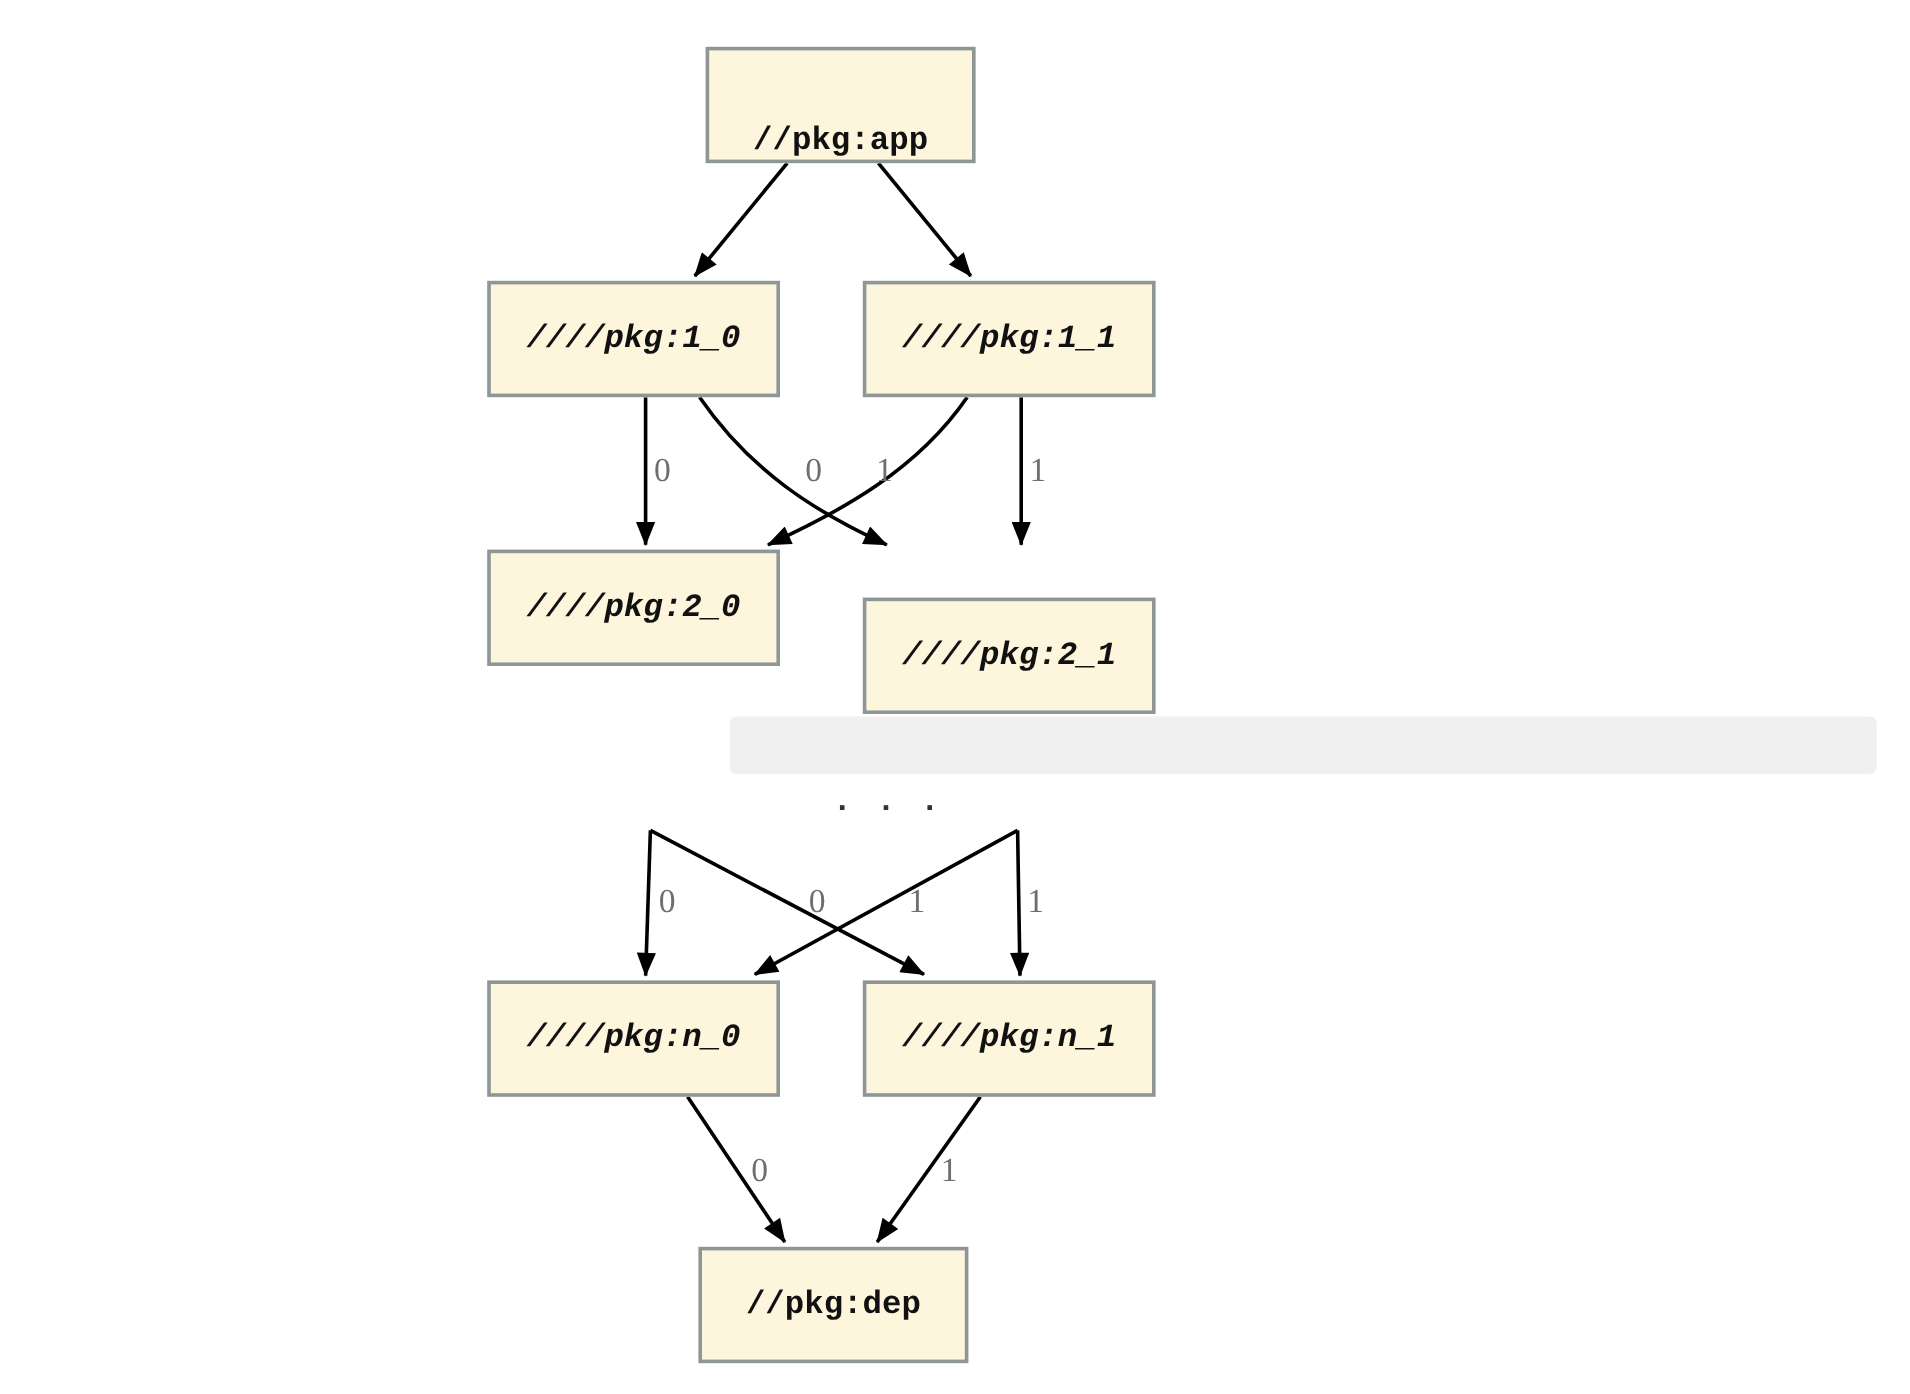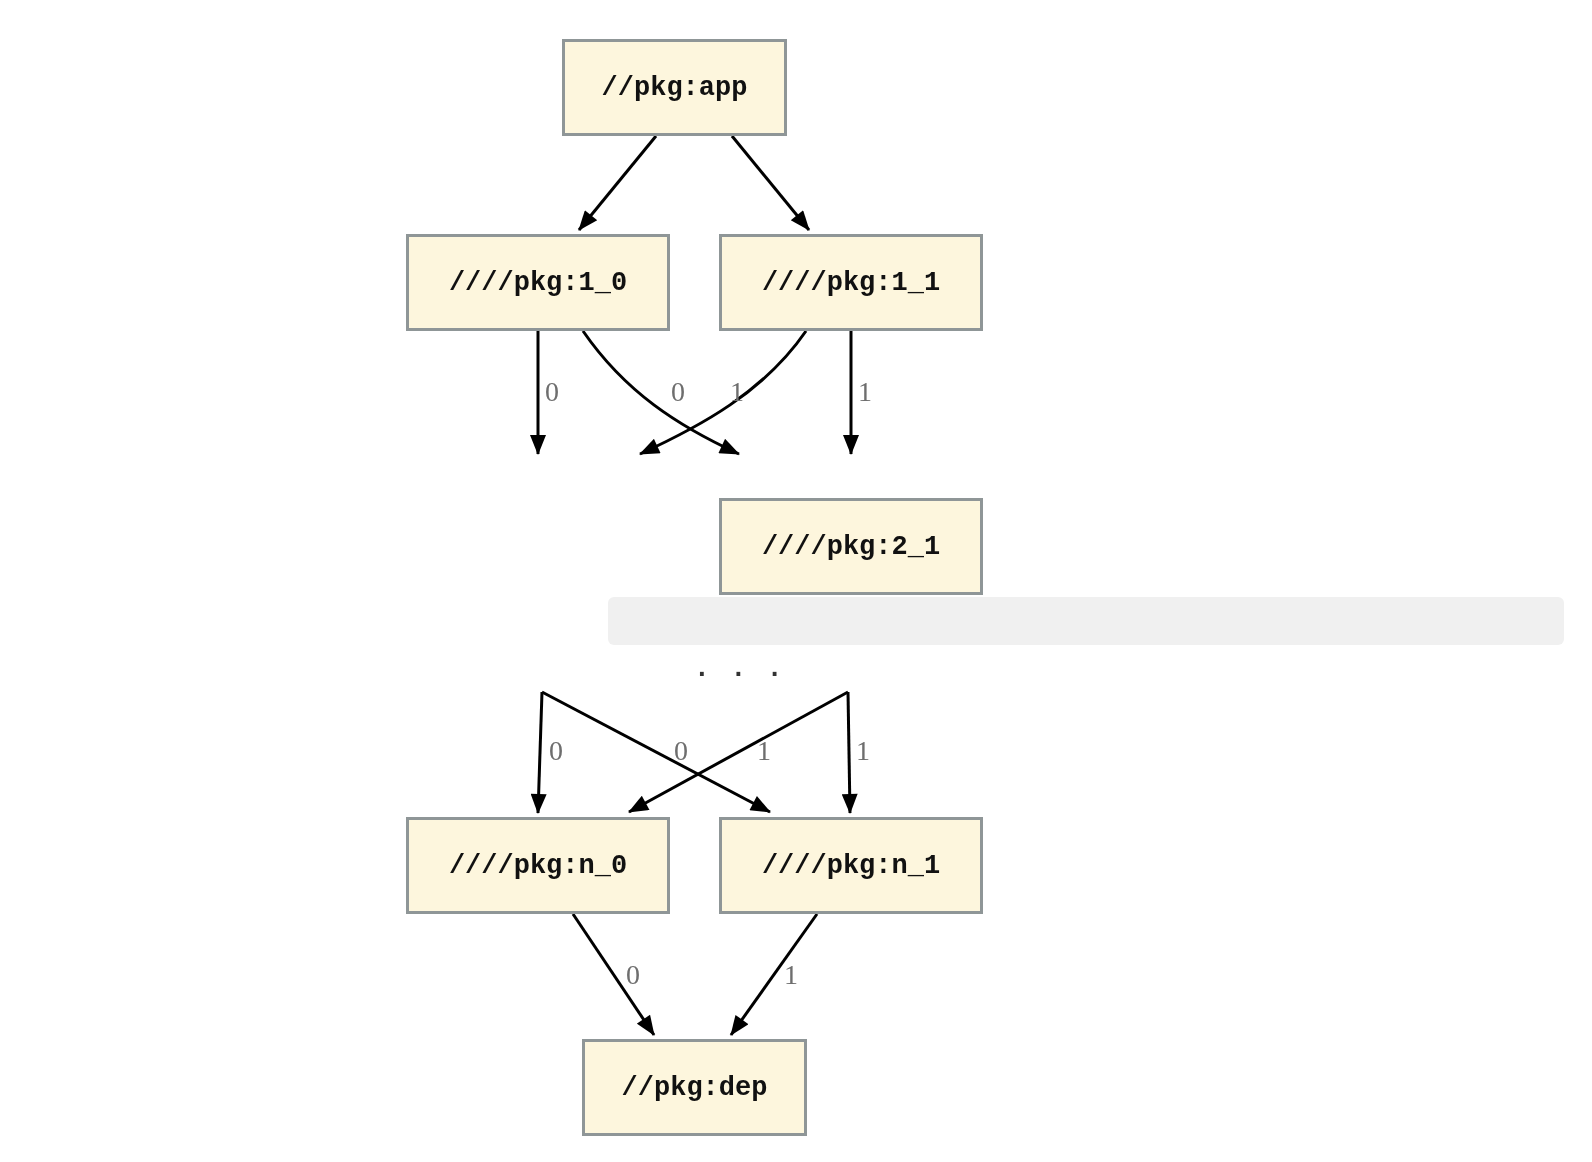--- a/index.html
+++ b/index.html
@@ -34,21 +34,21 @@
     border: 3px solid #8f9697;
     display: flex;
     align-items: center;
     justify-content: center;
     font-family: "Liberation Mono", monospace;
     font-weight: bold;
     font-size: 27px;
     color: #111111;
     white-space: pre;
   }
-  .node-wide { width: 264px; height: 97px; }
+  .node-wide { width: 244px; height: 97px; font-style: italic; }
   .node-narrow { width: 225px; height: 97px; }
   .ellipsis-band {
     position: absolute;
     left: 608px;
     top: 597px;
     width: 956px;
     height: 48px;
     background: #f0f0f0;
     border-radius: 6px;
     box-sizing: border-box;
@@ -94,31 +94,34 @@
     <text class="elabel" x="681" y="760" text-anchor="middle">0</text>
     <text class="elabel" x="764" y="760" text-anchor="middle">1</text>
     <text class="elabel" x="856" y="760" text-anchor="start">1</text>
 
     <path class="edge" marker-end="url(#arrow)" d="M573,914 L654,1035"></path>
     <path class="edge" marker-end="url(#arrow)" d="M817,914 L731,1035"></path>
     <text class="elabel" x="633" y="984" text-anchor="middle">0</text>
     <text class="elabel" x="791" y="984" text-anchor="middle">1</text>
   </svg>
 
-  <div class="node node-narrow" style="left:562px; top:39px;">
+  <div class="node node-narrow" style="left:588px; top:39px;align-items:flex-end;">
     <span>//pkg:app</span>
   </div>
 
   <div class="node node-wide" style="left:406px; top:234px;">
     <span>////pkg:1_0</span>
   </div>
   <div class="node node-wide" style="left:719px; top:234px;text-align:center;">
     <span>////pkg:1_1</span>
   </div>
 
+  <div class="node node-wide" style="left:406px; top:458px;">
+    <span>////pkg:2_0</span>
+  </div>
   <div class="node node-wide" style="left:719px; top:458px;margin-top:40px;">
     <span>////pkg:2_1</span>
   </div>
 
   <div class="ellipsis-band">
     <span>. . .</span>
   </div>
 
   <div class="node node-wide" style="left:406px; top:817px;justify-content:center;">
     <span>////pkg:n_0</span>

